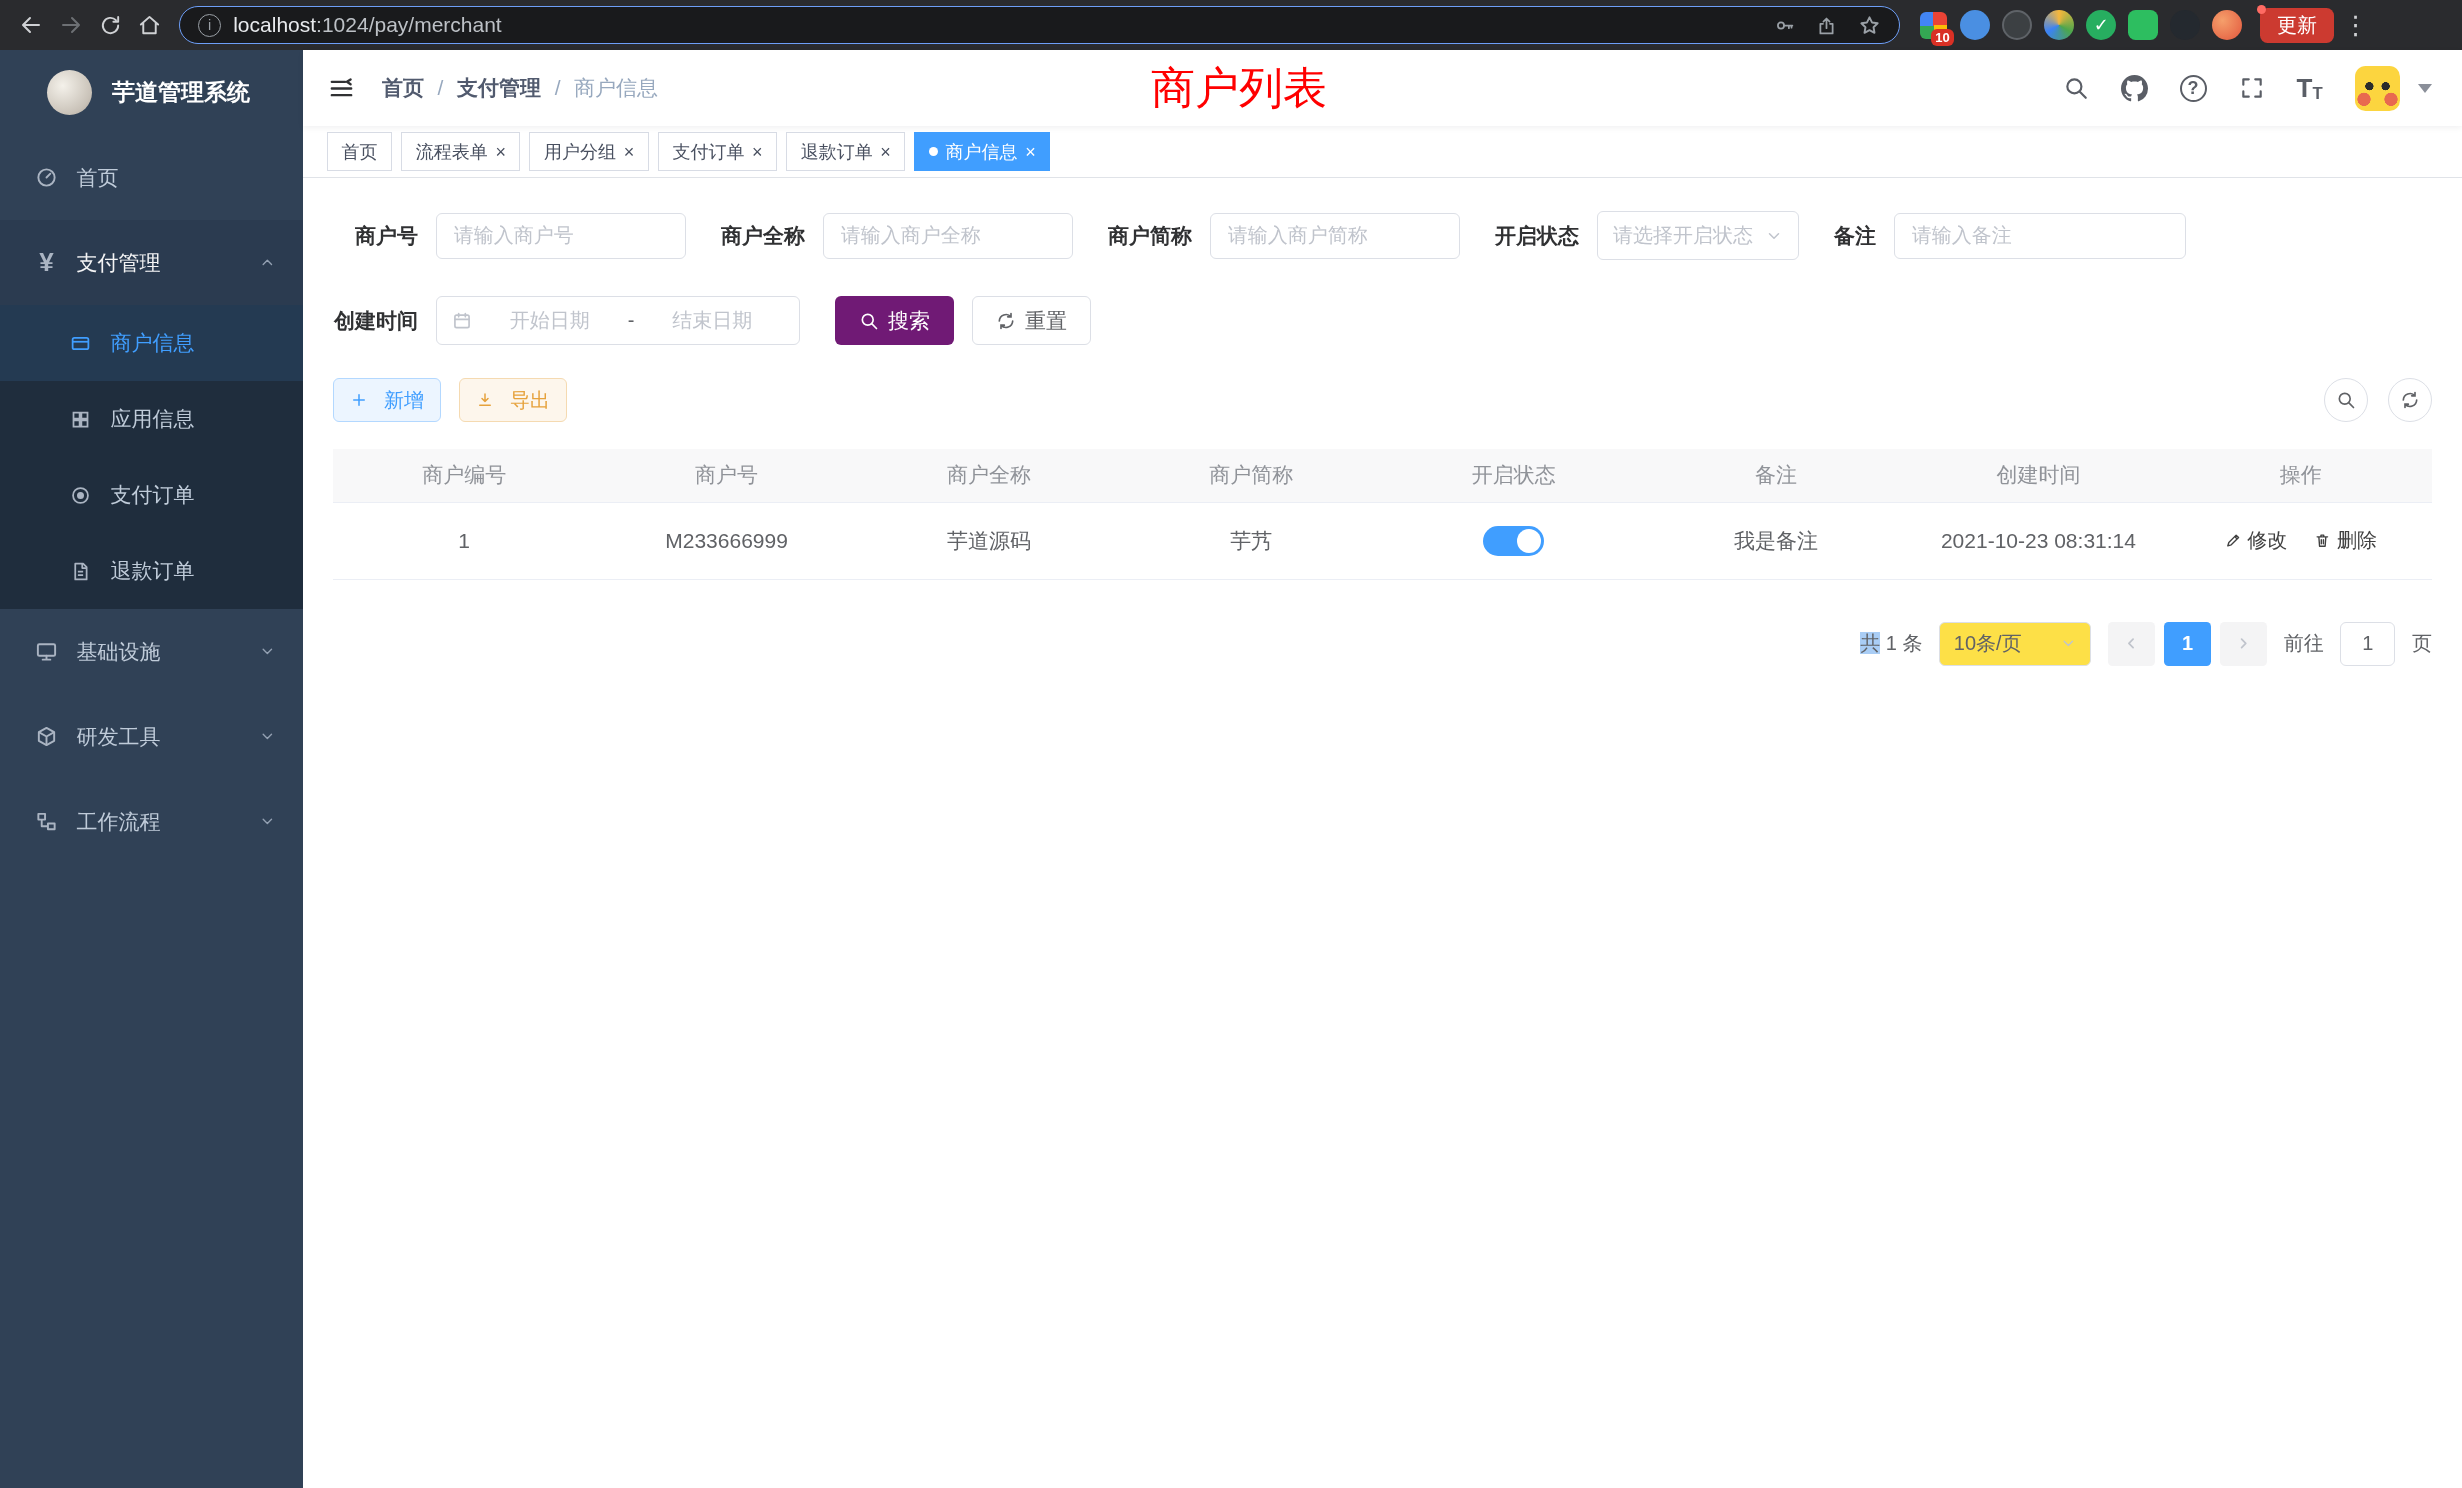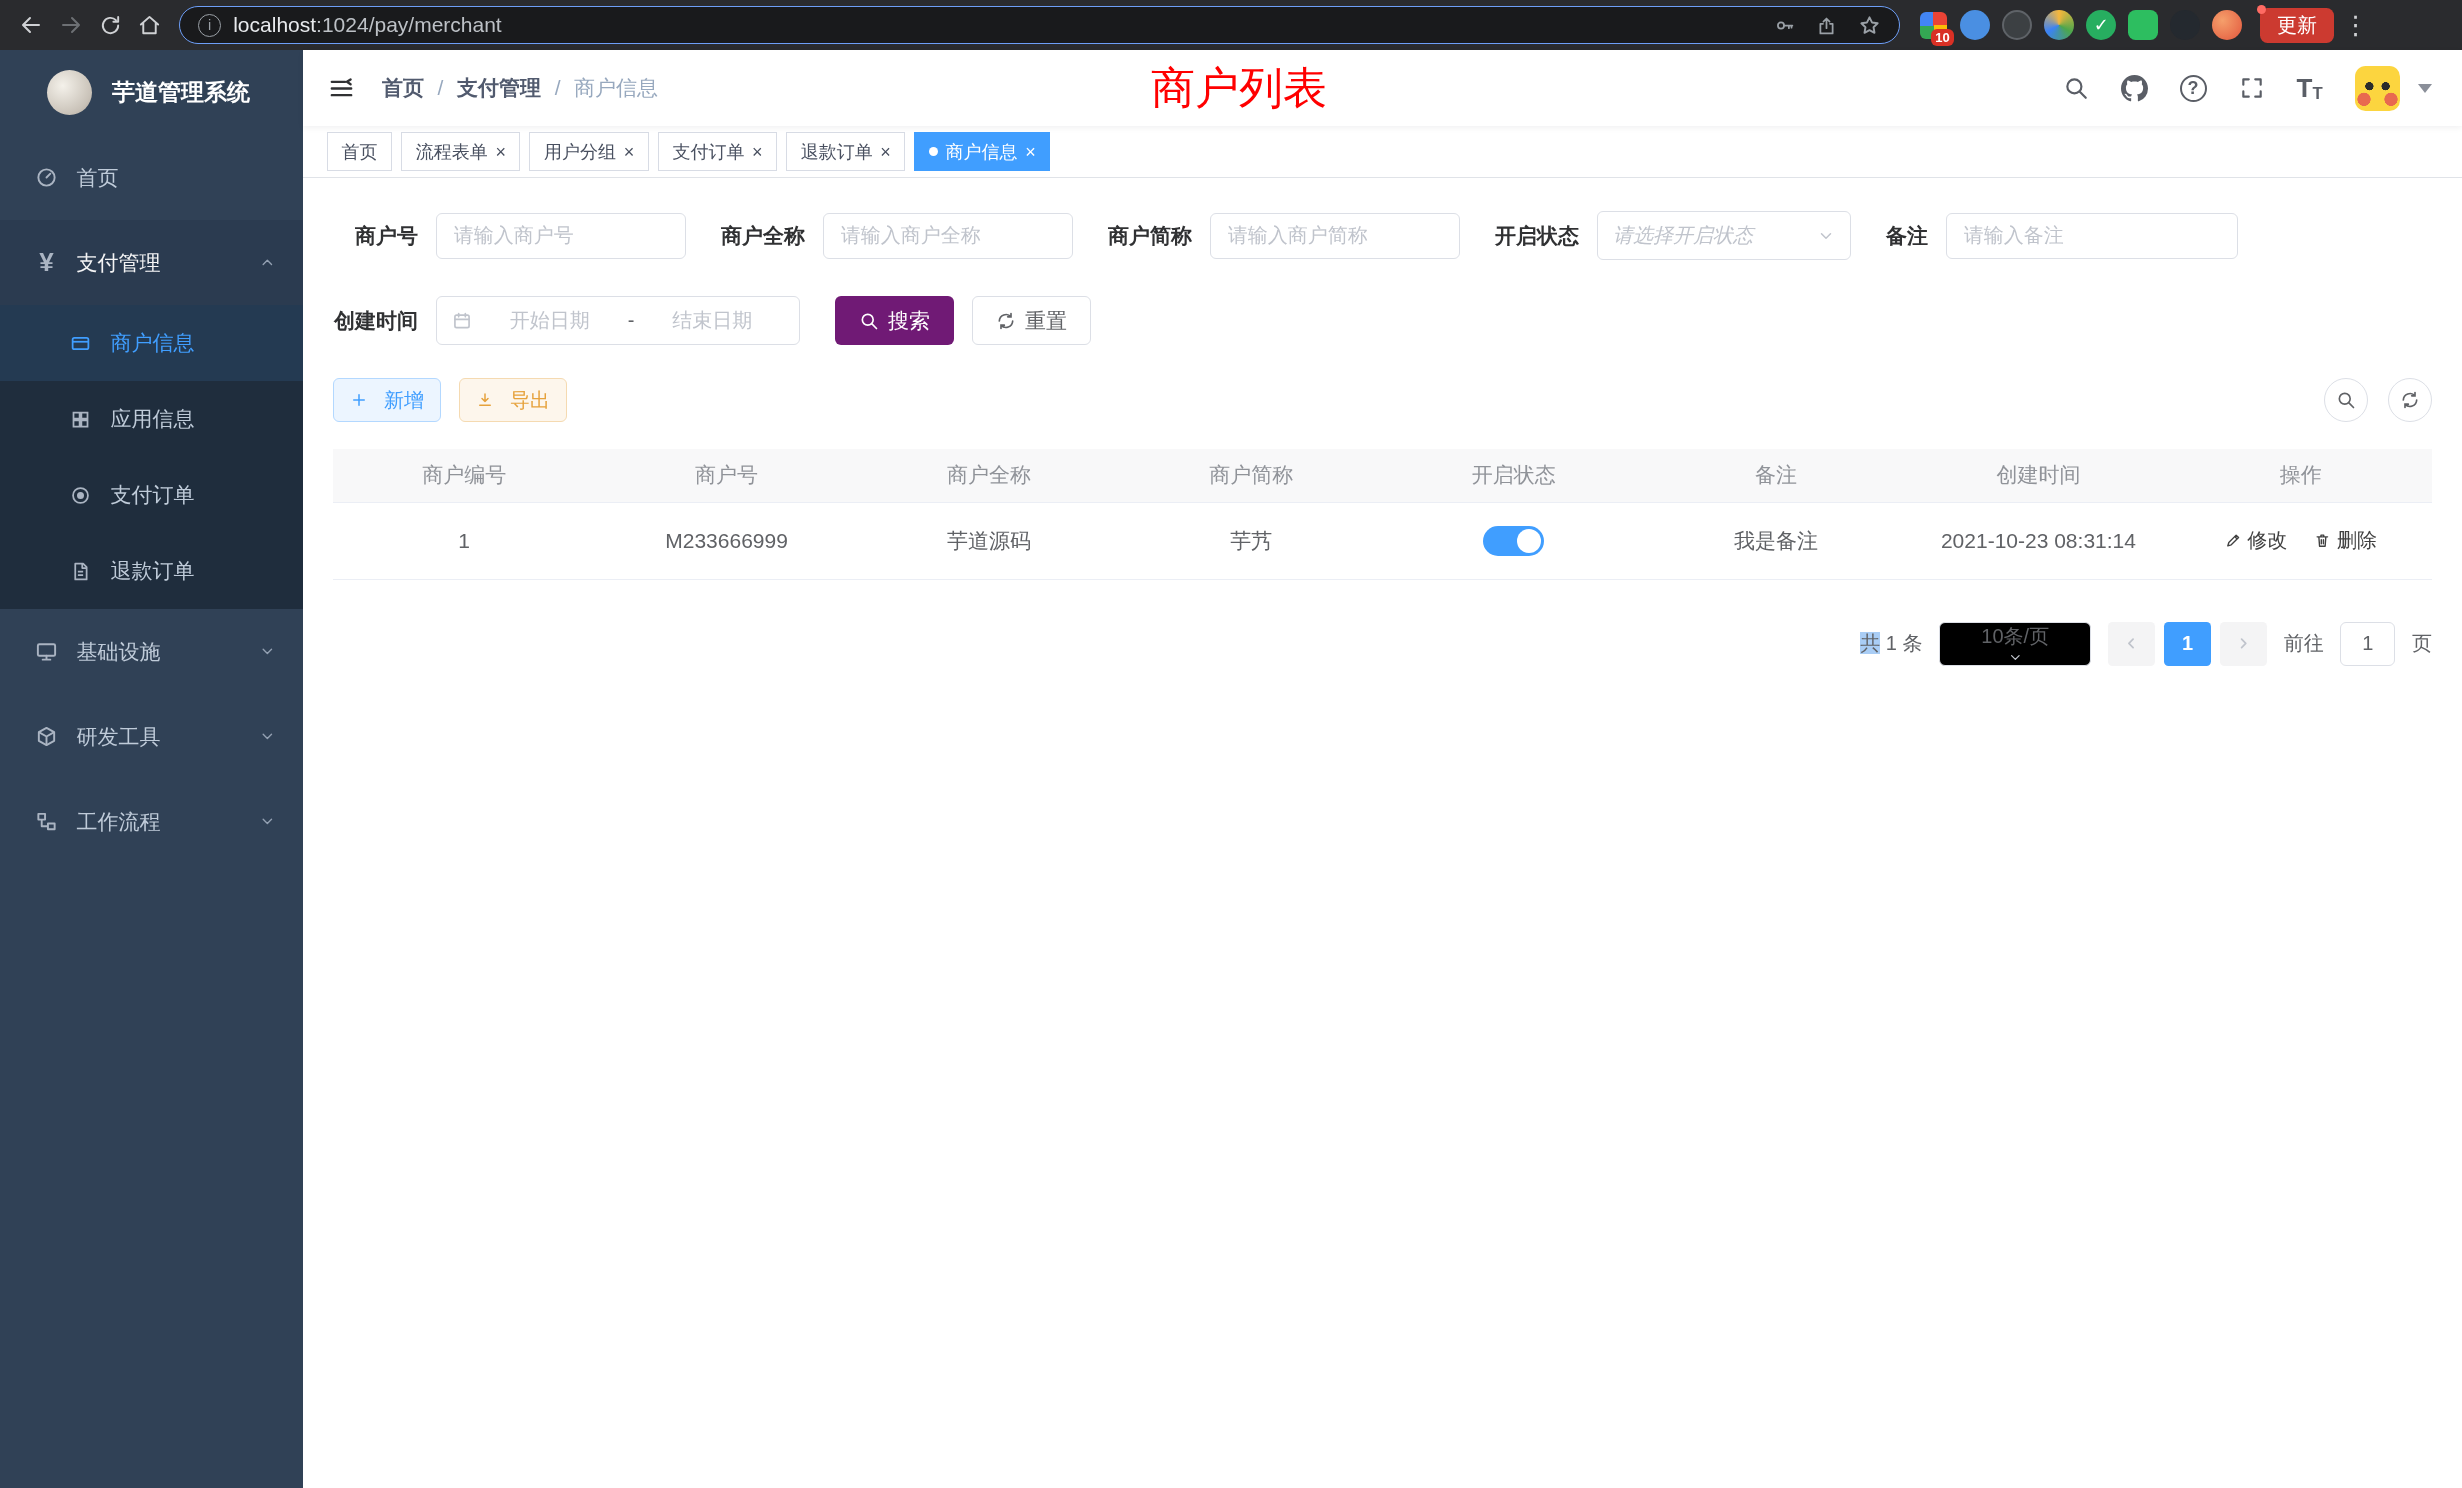--- a/index.html
+++ b/index.html
@@ -85,22 +85,22 @@
   .content { padding:33px 30px 0 30px; }
   .form-row { display:flex; align-items:center; }
   .form-row + .form-row { margin-top:36px; }
   .form-item { display:flex; align-items:center; margin-right:35px; }
   .form-label { font-size:21px; color:#303133; font-weight:600; margin-right:18px; white-space:nowrap; }
   .form-label.fw { min-width:85px; text-align:right; }
   .inp { height:46px; border:1.5px solid #dcdfe6; border-radius:6px; padding:0 16.7px; font-size:20px; color:#737373;
     outline:none; background:#fff; font-family:inherit; }
   .inp::placeholder { color:#c0c4cc; }
   .w330 { width:250px; } .w385 { width:292px; }
-  .select-box { width:254px; height:49px; border:1.5px solid #dcdfe6; border-radius:6px; display:flex; align-items:center;
-    padding:0 15px; justify-content:space-between; background:#fff; cursor:pointer;font-style:italic; }
+  .select-box { width:202px; height:49px; border:1.5px solid #dcdfe6; border-radius:6px; display:flex; align-items:center;
+    padding:0 15px; justify-content:space-between; background:#fff; cursor:pointer; }
   .placeholder-text { color:#c0c4cc; font-size:20px; }
   .date-range { width:364px; height:49px; border:1.5px solid #dcdfe6; border-radius:6px; display:flex; align-items:center;
     padding:0 15px; gap:6px; background:#fff; color:#c0c4cc; font-size:20px; }
   .date-range .dr-part { flex:1; text-align:center; }
   .date-sep { color:#606266; }
   .btn { height:49px; border-radius:6px; font-size:21px; display:inline-flex; align-items:center; gap:9px;
     padding:0 23px; border:1.5px solid transparent; cursor:pointer; font-family:inherit; background:#fff; }
   .btn-primary { background:#701a75; color:#fff; }
   .btn-default { border-color:#dcdfe6; color:#606266; }
   .btn-sm { height:44px; font-size:20px; padding:0 16px; gap:16px;font-family:Liberation Mono, monospace; }
@@ -119,21 +119,21 @@
   .switch { width:61px; height:30px; border-radius:16.7px; background:#409eff; position:relative; display:inline-block;
     vertical-align:middle; cursor:pointer; }
   .switch::after { content:""; position:absolute; right:3px; top:3px; width:24px; height:24px; border-radius:50%; background:#fff; }
   .op-link { color:#404040; font-size:20px; display:inline-flex; align-items:center; gap:6px; margin:0 10.6px; cursor:pointer; }
 
   
   .pagination { margin-top:42px; display:flex; justify-content:flex-end; align-items:center; gap:16.7px;
     font-size:20px; color:#606266; }
   .sel { background:#a9cdf5; }
   .size-select { width:152px; height:44px; border:1.5px solid #dcdfe6; border-radius:6px; display:flex; align-items:center;
-    justify-content:space-between; padding:0 13.6px; color:#606266; cursor:pointer; background:#000000;flex-direction:column; }
+    justify-content:space-between; padding:0 13.6px; color:#606266; cursor:pointer; background:#fde047; }
   .pager { display:flex; align-items:center; gap:9px; }
   .pager-btn { min-width:47px; height:44px; background:#f4f4f5; color:#c0c4cc; border-radius:4.5px; display:flex;
     align-items:center; justify-content:center; cursor:pointer; }
   .pager-btn.active { background:#409eff; color:#fff; font-weight:700; font-size:20px; }
   .goto-input { width:55px; height:44px; border:1.5px solid #dcdfe6; border-radius:6px; text-align:center; font-size:20px;
     color:#606266; outline:none; font-family:inherit; }
 </style>
 </head>
 <body>
 

